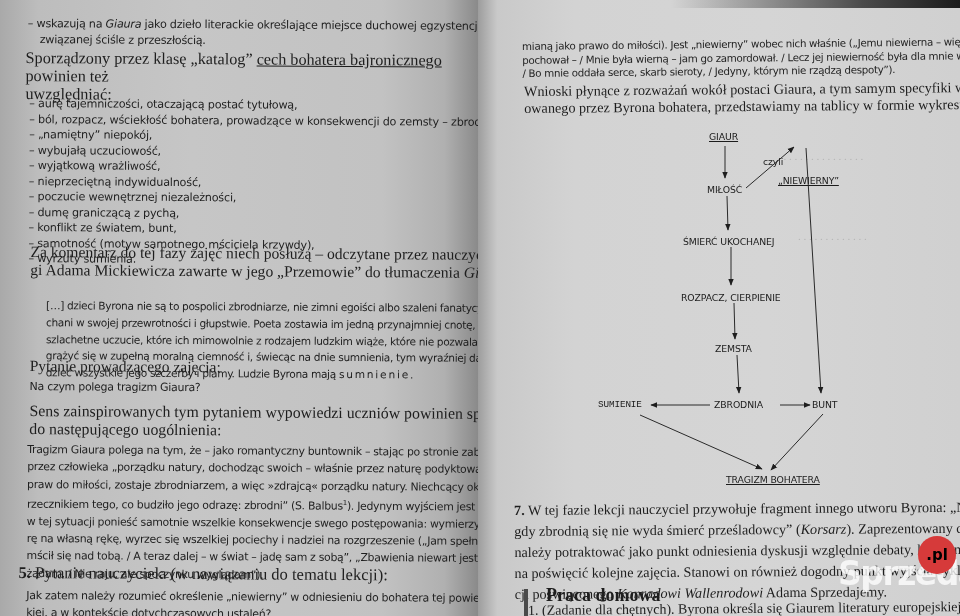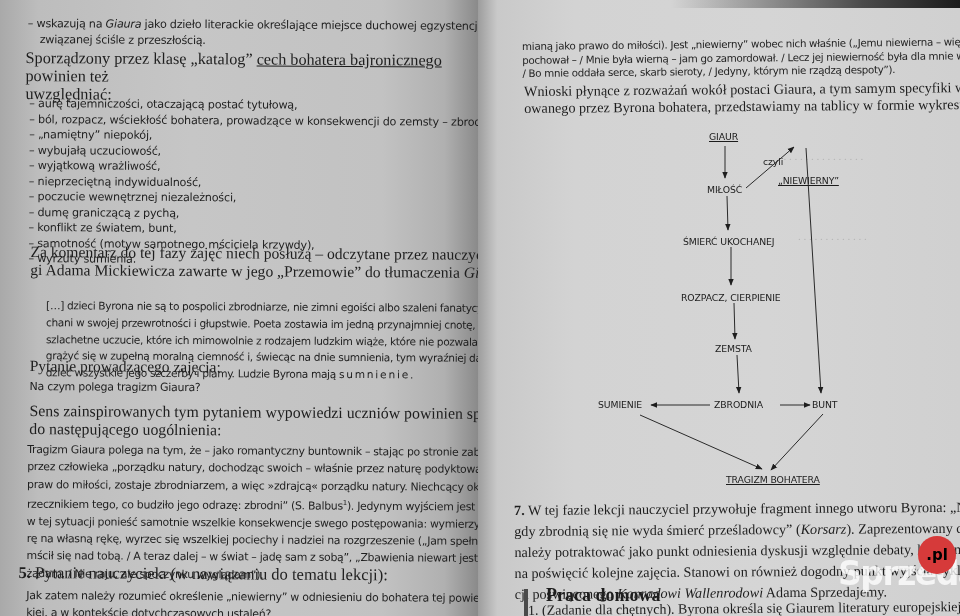--- a/index.html
+++ b/index.html
@@ -198,21 +198,21 @@
           </g>
         </svg>
 
         <div class="node sans ul" style="left:231px;top:131px;">GIAUR</div>
         <div class="node sans" style="left:285px;top:131px;margin-top:25px;">czyli</div>
         <div class="node sans ul" style="left:300px;top:131px;margin-top:44px;">„NIEWIERNY”</div>
         <div class="node sans" style="left:229px;top:184px;">MIŁOŚĆ</div>
         <div class="node sans" style="left:205px;top:236px;">ŚMIERĆ UKOCHANEJ</div>
         <div class="node sans" style="left:203px;top:292px;text-align:right;">ROZPACZ, CIERPIENIE</div>
         <div class="node sans" style="left:237px;top:343px;">ZEMSTA</div>
-        <div class="node sans" style="left:120px;top:399px;">SUMIENIE</div>
+        <div class="node sans" style="left:120px;top:399px;font-family:Liberation Mono, monospace;">SUMIENIE</div>
         <div class="node sans" style="left:236px;top:399px;">ZBRODNIA</div>
         <div class="node sans" style="left:334px;top:399px;">BUNT</div>
         <div class="node sans" style="left:248px;top:474px;text-decoration:underline;">TRAGIZM BOHATERA</div>
       </div>
 
       <div class="sec7 serif">
         <div><b>7.</b><span> W tej fazie lekcji nauczyciel przywołuje fragment innego utworu Byrona: „Ni-</span></div>
         <div><span>gdy zbrodnią się nie wyda śmierć prześladowcy” (</span><i>Korsarz</i><span>). Zaprezentowany cytat</span></div>
         <div>należy potraktować jako punkt odniesienia dyskusji względnie debaty, której moż-</div>
         <div>na poświęcić kolejne zajęcia. Stanowi on również dogodny punkt wyjścia cyklu lek-</div>

